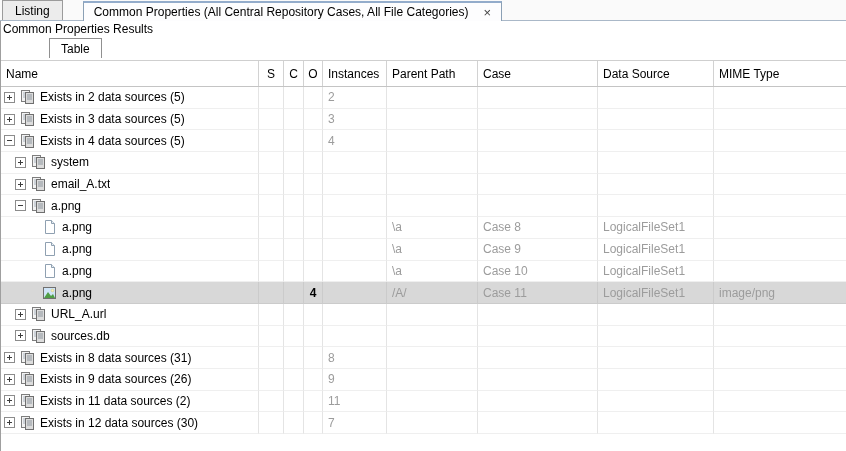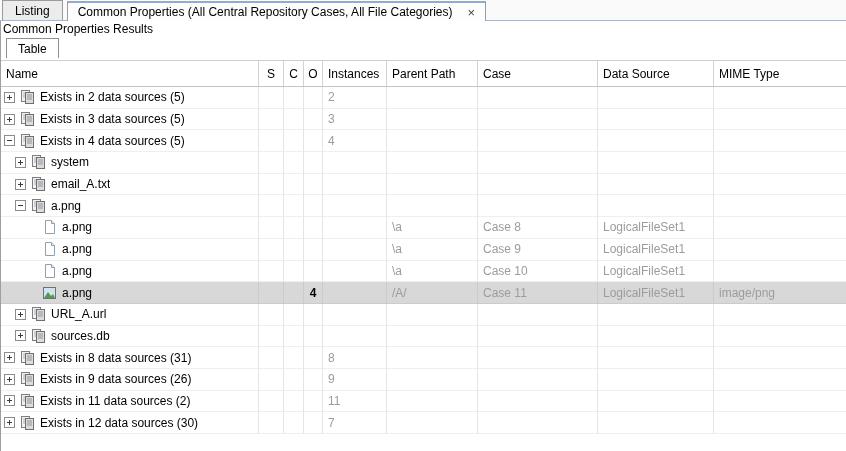--- a/index.html
+++ b/index.html
@@ -7,27 +7,27 @@
               font-family:"Liberation Sans", sans-serif; font-size:12px; color:#000; }
 
   
   .tabbar { height:21px; display:flex; align-items:flex-end;
             background:#fafafa; border-bottom:1px solid #aab8c8; }
   .doc-tab { height:20px; display:flex; align-items:center; padding:0 12px;
              border:1px solid #9b9b9b; border-bottom:none; cursor:default;
              white-space:nowrap; }
   .doc-tab.inactive { background:#ececec; margin-left:2px; }
   .doc-tab.active { background:#fdfdfe; border-color:#8ba0b5; border-top:2px solid #93accb;
-                    margin-left:4px; margin-bottom:-1px; padding:0 10px; gap:15px; }
+                    margin-left:20px; margin-bottom:-1px; padding:0 10px; gap:15px; }
   .close-x { color:#444; font-size:13px; line-height:1; cursor:pointer; }
 
   
   .panel { height:430px; border-left:1px solid #9f9f9f; background:#fff; }
   .panel-title { height:17px; line-height:17px; padding-left:2px; }
-  .inner-tabs { height:20px; display:flex; align-items:flex-end; }
+  .inner-tabs { height:20px; display:flex; align-items:flex-end;padding-left:43px; }
   .inner-tab { height:20px; display:flex; align-items:center; padding:0 11px;
                margin-left:5px; background:#fff; border:1px solid #909090;
                border-bottom:none; }
 
   
   .table { margin-top:2px; border-top:1px solid #cfcfcf; }
   .thead { display:flex; height:26px; background:#fff; border-bottom:1px solid #c4c4c4; }
   .th { display:flex; align-items:center; padding-left:5px;
         border-right:1px solid #d2d2d2; overflow:hidden; white-space:nowrap; }
   .th.center { justify-content:center; padding-left:0; }

